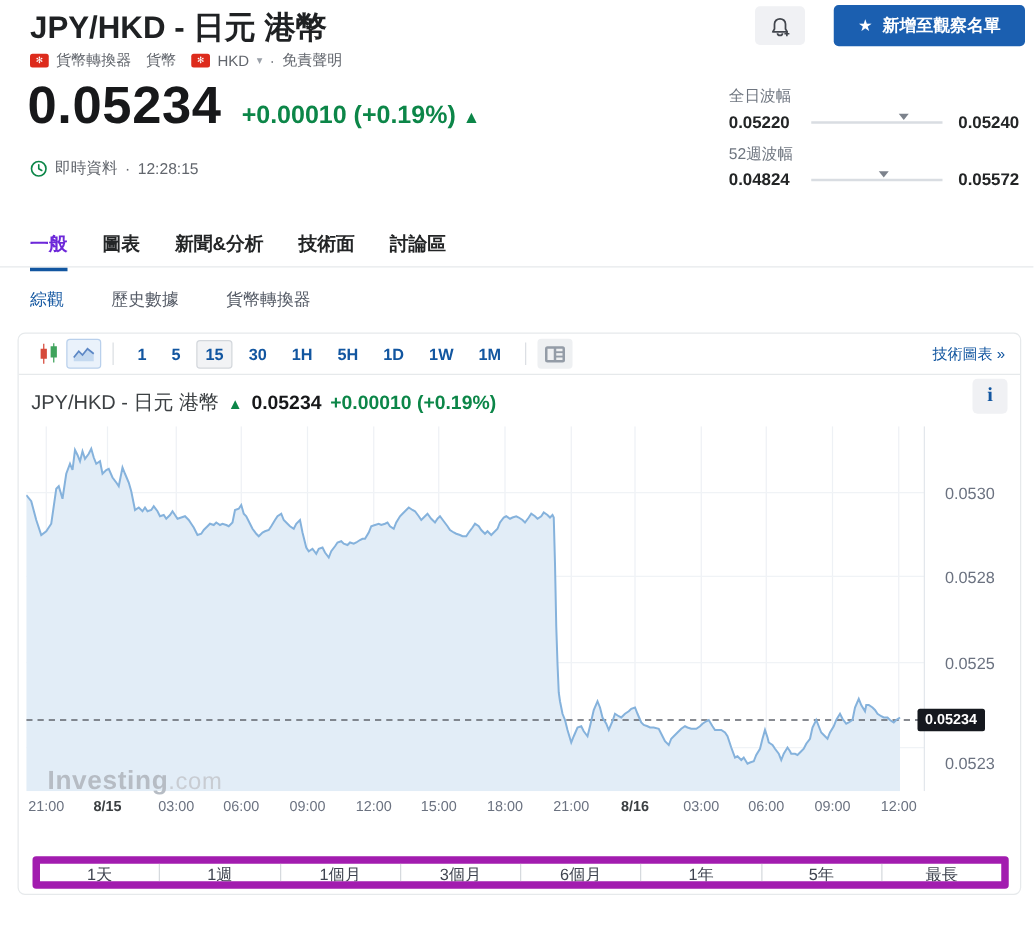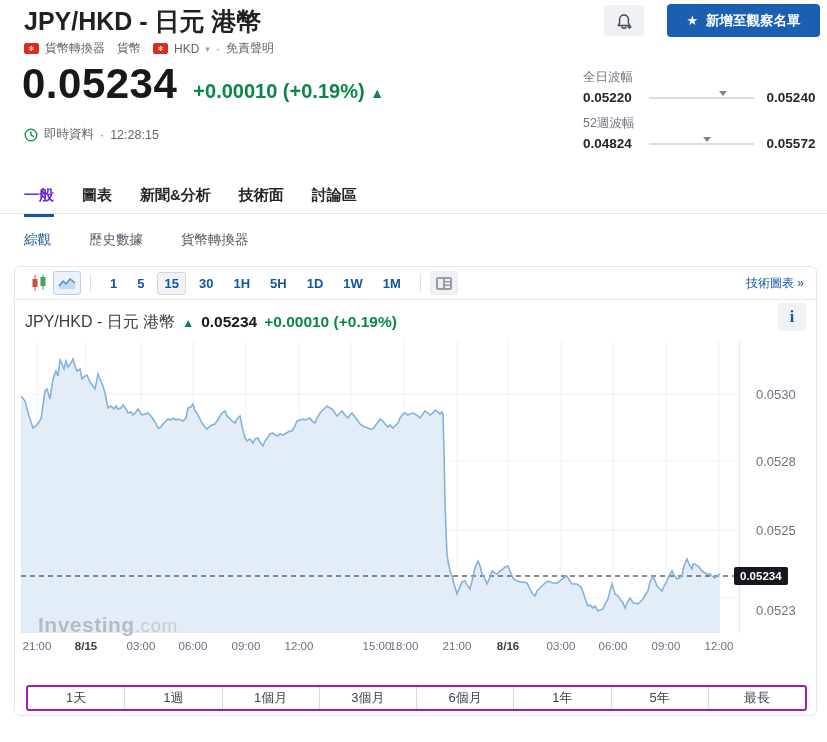--- a/index.html
+++ b/index.html
@@ -88,21 +88,21 @@
   .ylabel { position:absolute; left:741px; font-size:13px; color:#6b7280; }
   .xlabel { position:absolute; top:373px; font-size:11.5px; color:#6b7280; transform:translateX(-50%); white-space:nowrap; }
   .xlabel.date { color:#3c4043; font-weight:700; }
   .price-tag { position:absolute; left:719px; top:300px; background:#15181e; color:#fff;
                font-size:11.5px; font-weight:700; padding:3px 6px; border-radius:2px; }
   .watermark { position:absolute; left:23px; top:303px; font-size:21px; font-weight:700; color:#b6bcc4;
                letter-spacing:0.5px;margin-top:43px; }
   .watermark .dotcom { font-weight:400; font-size:19px; color:#c8ccd2; }
 
   .periods { position:absolute; left:11px; top:418px; width:781px; height:26px; display:flex;
-             border:2px solid #a21caf; border-radius:3px; overflow:hidden; background:#fff; }
+             border:6px solid #a21caf; border-radius:3px; overflow:hidden; background:#fff; }
   .period-btn { flex:1; border:none; border-left:1px solid #d6dade; background:none; font-size:13px;
                 color:#3f4450; cursor:pointer; font-family:inherit; }
   .period-btn:first-child { border-left:none; }
 </style>
 </head>
 <body>
 
 <div class="page">
 
   <h1 class="title">JPY/HKD - 日元 港幣</h1>
@@ -258,21 +258,21 @@
         <span class="ylabel" style="top: 256px;">0.0525</span>
         <span class="ylabel" style="top: 324px; margin-top: 12px;">0.0523</span>
       </div>
     <div id="xaxis">
         <span class="xlabel" style="left: 22px;">21:00</span>
         <span class="xlabel date" style="left: 71px;">8/15</span>
         <span class="xlabel" style="left: 126px;">03:00</span>
         <span class="xlabel" style="left: 178px;">06:00</span>
         <span class="xlabel" style="left: 231px;">09:00</span>
         <span class="xlabel" style="left: 284px;">12:00</span>
-        <span class="xlabel" style="left: 336px; margin-left: 26px;">15:00</span>
+        <span class="xlabel" style="left: 336px;">15:00</span>
         <span class="xlabel" style="left: 389px;">18:00</span>
         <span class="xlabel" style="left: 442px;">21:00</span>
         <span class="xlabel date" style="left: 493px;">8/16</span>
         <span class="xlabel" style="left: 546px;">03:00</span>
         <span class="xlabel" style="left: 598px;">06:00</span>
         <span class="xlabel" style="left: 651px;">09:00</span>
         <span class="xlabel" style="left: 704px;">12:00</span>
       </div>
 
     <span class="price-tag">0.05234</span>

